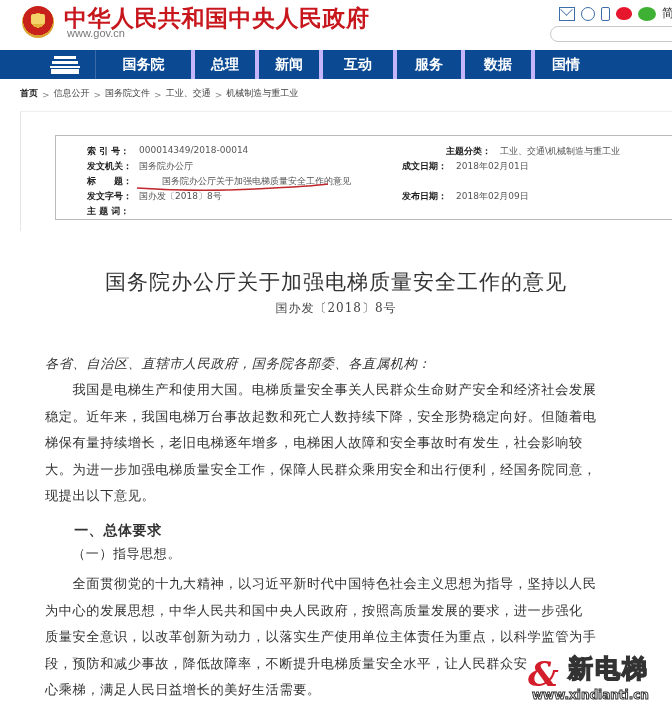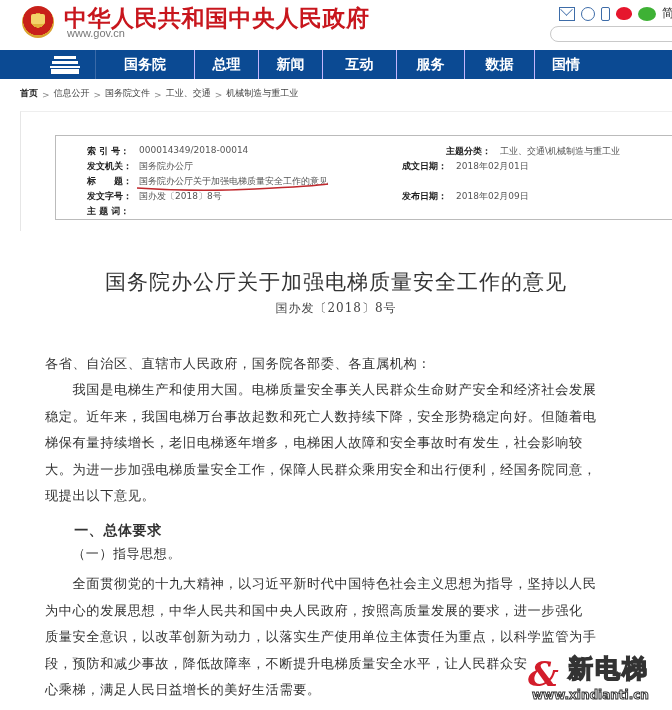--- a/index.html
+++ b/index.html
@@ -22,21 +22,21 @@
   .ti.weibo { width: 16px; height: 13px; background: #e6162d; border-radius: 50% 50% 45% 45%; }
   .ti.wechat { width: 18px; height: 14px; background: #3eb135; border-radius: 50%; }
   .lang { font-size: 12px; color: #333; width: 10px; overflow: hidden; }
   .search-box { position: absolute; left: 550px; top: 26px; width: 130px; height: 16px; border: 1px solid #c9c9c9; border-radius: 9px; background: #fff; }
 
   
   .nav { position: absolute; left: 0; top: 50px; width: 672px; height: 29px; background: #0b4a93; display: flex; align-items: center; }
   .nav-logo { width: 96px; height: 29px; position: relative; border-right: 1px solid #3a6aa8; }
   .nav-logo .tower { position: absolute; left: 50px; top: 6px; width: 30px; height: 18px; }
   .nav-logo .tower i { position: absolute; left: 0; right: 0; background: #fff; display: block; }
-  .nav-item { height: 29px; display: flex; align-items: center; justify-content: center; color: #fff; font-size: 14px; font-weight: bold; border-right: 1px solid #c4b5fd; cursor: pointer; }
+  .nav-item { height: 29px; display: flex; align-items: center; justify-content: center; color: #fff; font-size: 14px; font-weight: bold; border-right: 4px solid #c4b5fd; cursor: pointer; }
 
   
   .breadcrumb { position: absolute; left: 20px; top: 87px; font-size: 9px; color: #444; display: flex; align-items: flex-end; white-space: nowrap; }
   .breadcrumb .home { font-weight: bold; color: #222; }
   .breadcrumb .sep { margin: 0 4px; color: #888; }
 
   
   .outer-frame { position: absolute; left: 20px; top: 111px; width: 660px; height: 120px; border-left: 1px solid #e6e6e6; border-top: 1px solid #eee; }
   .info-box { position: absolute; left: 55px; top: 135px; width: 630px; height: 85px; border: 1px solid #bbb; border-right: none; background: #fff; }
   .info-row { position: absolute; font-size: 9px; white-space: nowrap; display: flex; }
@@ -111,21 +111,21 @@
 <div class="info-box"></div>
 
 <div class="info-row" style="left:87px;top:145px;">
   <span class="info-label">索 引 号：</span>
   <span class="info-value">000014349/2018-00014</span>
 </div>
 <div class="info-row" style="left:87px;top:160px;">
   <span class="info-label">发文机关：</span>
   <span class="info-value">国务院办公厅</span>
 </div>
-<div class="info-row" style="left:87px;top:175px;">
+<div class="info-row" style="left:87px;top:175px;gap:23px;">
   <span class="info-label">标　　题：</span>
   <span class="info-value">国务院办公厅关于加强电梯质量安全工作的意见</span>
 </div>
 <svg class="red-underline" viewBox="0 0 195 8">
   <path d="M2 5 Q 60 9 120 6 T 193 1" stroke="#c0282d" stroke-width="1.6" fill="none"></path>
 </svg>
 <div class="info-row" style="left:87px;top:190px;">
   <span class="info-label">发文字号：</span>
   <span class="info-value">国办发〔2018〕8号</span>
 </div>
@@ -143,21 +143,21 @@
   <span class="info-value">2018年02月01日</span>
 </div>
 <div class="info-row" style="left:402px;top:190px;">
   <span class="info-label" style="width:54px;">发布日期：</span>
   <span class="info-value">2018年02月09日</span>
 </div>
 
 <div class="doc-title">国务院办公厅关于加强电梯质量安全工作的意见</div>
 <div class="doc-no">国办发〔2018〕8号</div>
 
-<div class="para" style="top:351px;">各省、自治区、直辖市人民政府，国务院各部委、各直属机构：</div>
+<div class="para" style="top:351px;font-style:italic;">各省、自治区、直辖市人民政府，国务院各部委、各直属机构：</div>
 <div class="para" style="top:377px;">　　我国是电梯生产和使用大国。电梯质量安全事关人民群众生命财产安全和经济社会发展</div>
 <div class="para" style="top:404px;">稳定。近年来，我国电梯万台事故起数和死亡人数持续下降，安全形势稳定向好。但随着电</div>
 <div class="para" style="top:430px;">梯保有量持续增长，老旧电梯逐年增多，电梯困人故障和安全事故时有发生，社会影响较</div>
 <div class="para" style="top:457px;">大。为进一步加强电梯质量安全工作，保障人民群众乘用安全和出行便利，经国务院同意，</div>
 <div class="para" style="top:483px;">现提出以下意见。</div>
 <div class="para heading" style="top:517px;">　　一、总体要求</div>
 <div class="para subheading" style="top:541px;">　　（一）指导思想。</div>
 <div class="para" style="top:571px;">　　全面贯彻党的十九大精神，以习近平新时代中国特色社会主义思想为指导，坚持以人民</div>
 <div class="para" style="top:598px;">为中心的发展思想，中华人民共和国中央人民政府，按照高质量发展的要求，进一步强化</div>
 <div class="para" style="top:624px;">质量安全意识，以改革创新为动力，以落实生产使用单位主体责任为重点，以科学监管为手</div>

